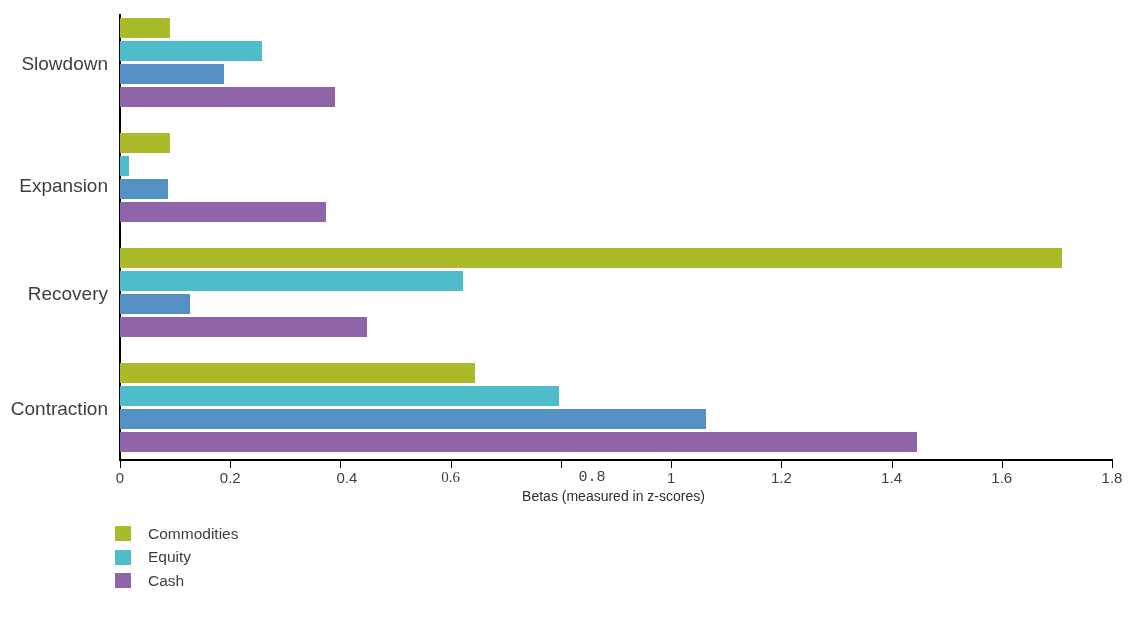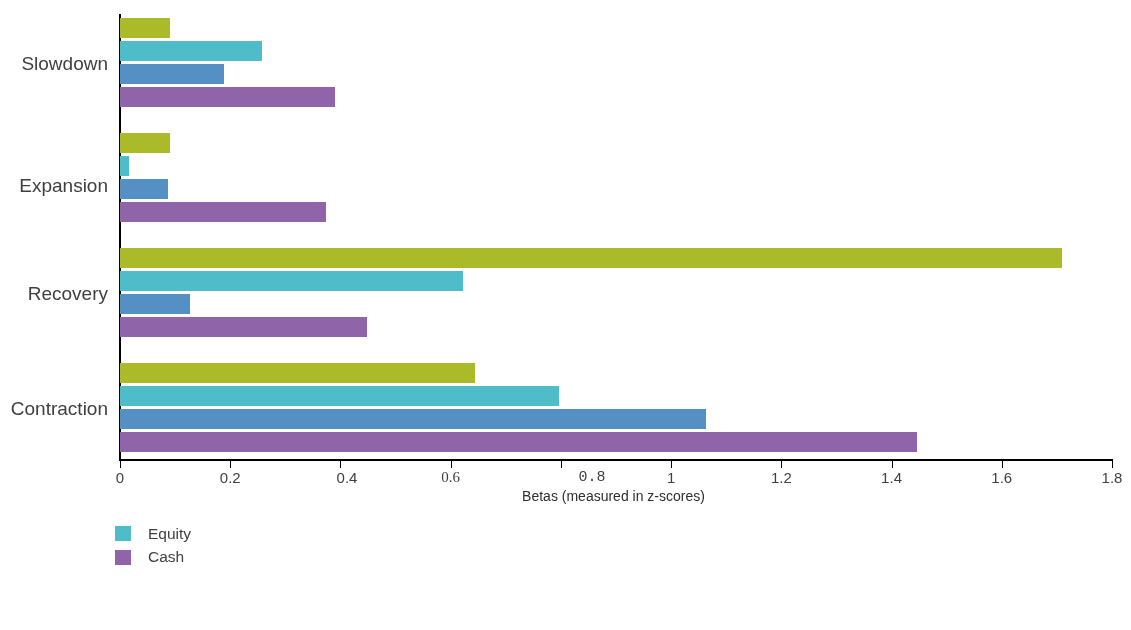--- a/index.html
+++ b/index.html
@@ -212,20 +212,24 @@
       <div class="tick" style="left: 1112px;"></div>
       <div class="tick-label" style="left: 1112px;">1.8</div>
     </div>
 
   <div class="x-axis-title">
     <span>Betas (measured in z-scores)</span>
   </div>
 
   <div class="legend" id="legend">
       <div class="legend-item">
+        <span class="legend-swatch" style="background: rgb(171, 186, 40);"></span>
+        <span class="legend-label">Commodities</span>
+      </div>
+      <div class="legend-item">
         <span class="legend-swatch" style="background: rgb(79, 189, 201);"></span>
         <span class="legend-label">Equity</span>
       </div>
       <div class="legend-item">
         <span class="legend-swatch" style="background: rgb(144, 100, 169);"></span>
         <span class="legend-label">Cash</span>
       </div>
     </div>
 
 </div>

